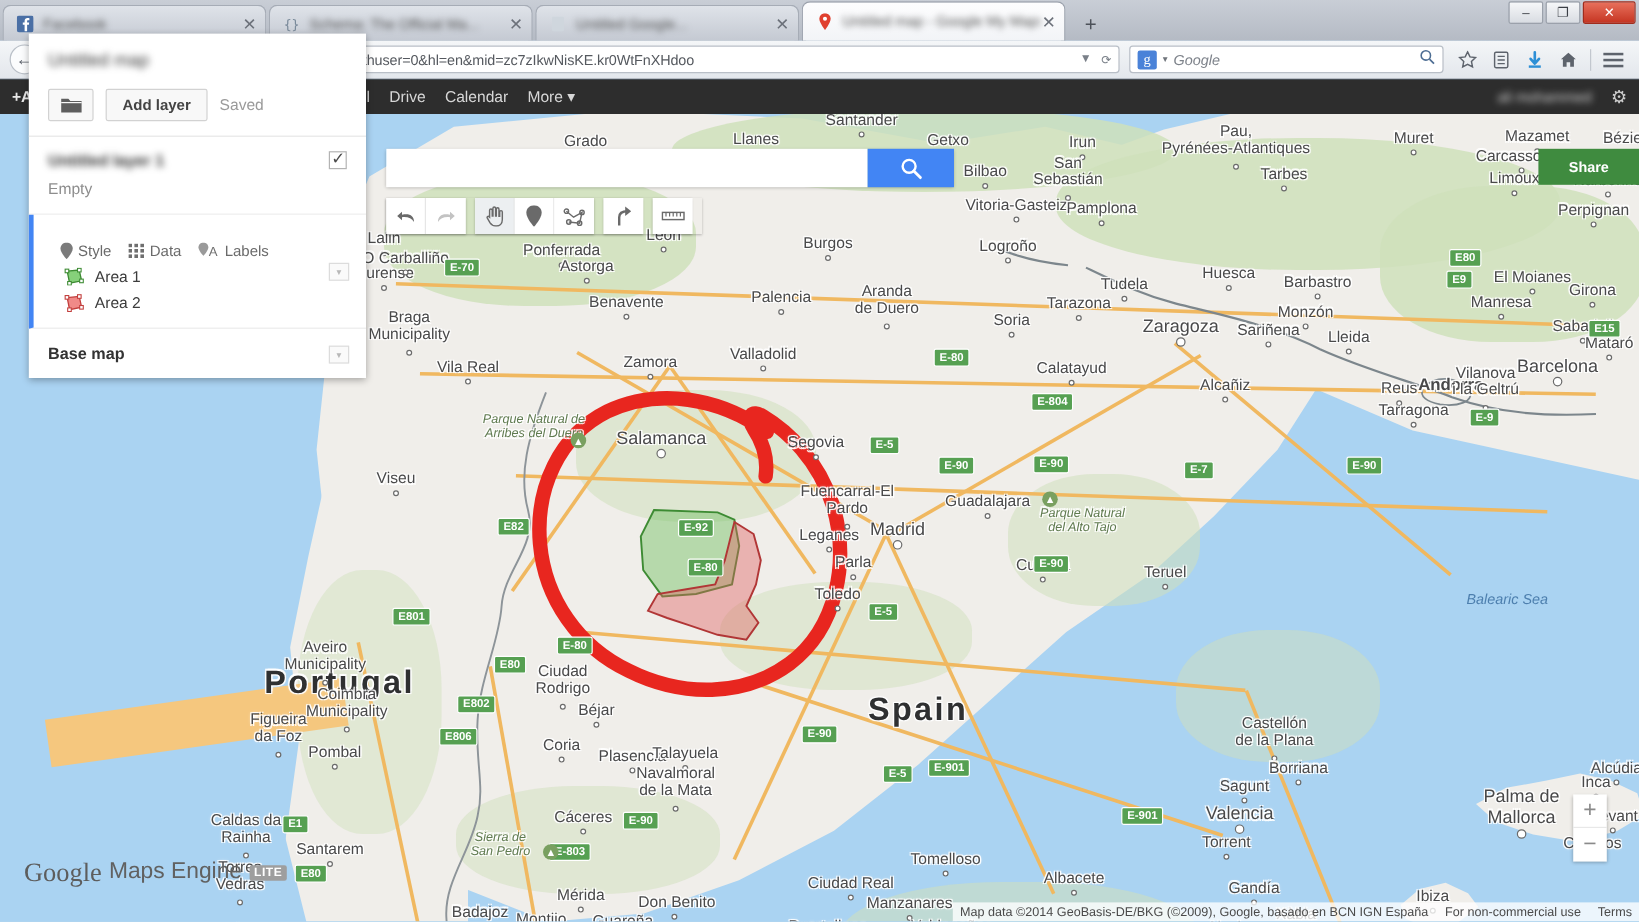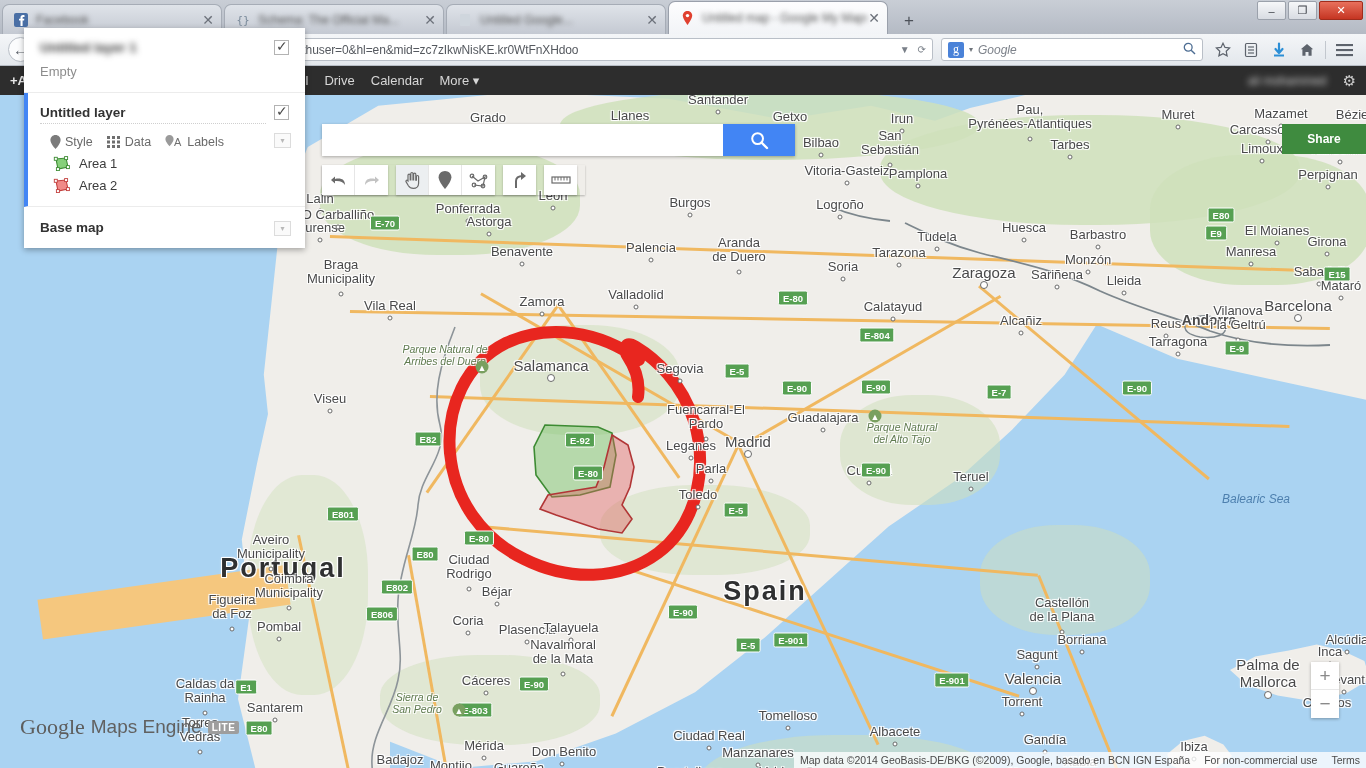--- a/index.html
+++ b/index.html
@@ -857,34 +857,43 @@
     </div>
 
     <div class="attrib">
       <span>Map data ©2014 GeoBasis-DE/BKG (©2009), Google, basado en BCN IGN España</span>
       <span>For non-commercial use</span>
       <a href="#">Terms</a>
     </div>
   </div>
 
   <div class="panel">
+    <div class="panel-head">
+      <div class="panel-title">Untitled map</div>
+      <div class="panel-actions">
+        <div class="btn-folder">
+          <svg width="19" height="15" viewBox="0 0 19 15">
+              <path d="M1 2.2h6l1.6 2h9.4v9.6H1z" fill="#5e5e5e"></path>
+              <rect x="1" y="5" width="17" height="1" fill="#f8f8f8"></rect>
+            </svg>
+        </div>
+        <div class="btn-addlayer">Add layer</div>
+        <div class="saved-text">Saved</div>
+      </div>
+    </div>
 
     <div class="layer">
       <div class="layer-row">
         <div class="layer-name blurred">Untitled layer 1</div>
         <div class="chk"></div>
       </div>
       <div class="layer-empty">Empty</div>
     </div>
 
     <div class="layer active">
-      <div class="layer-row">
-        <div class="layer-name">Untitled layer</div>
-        <div class="chk"></div>
-      </div>
       <div class="layer-tools">
         <div class="tool">
           <svg width="11" height="14" viewBox="0 0 11 14">
               <path d="M5.5 0C2.6 0 .4 2.2.4 5 .4 8.7 5.5 14 5.5 14s5.1-5.3 5.1-9C10.6 2.2 8.4 0 5.5 0z" fill="#7b7b7b"></path>
             </svg>
           <span>Style</span>
         </div>
         <div class="tool">
           <svg width="14" height="12" viewBox="0 0 14 12">
             <g fill="#6f6f6f">

